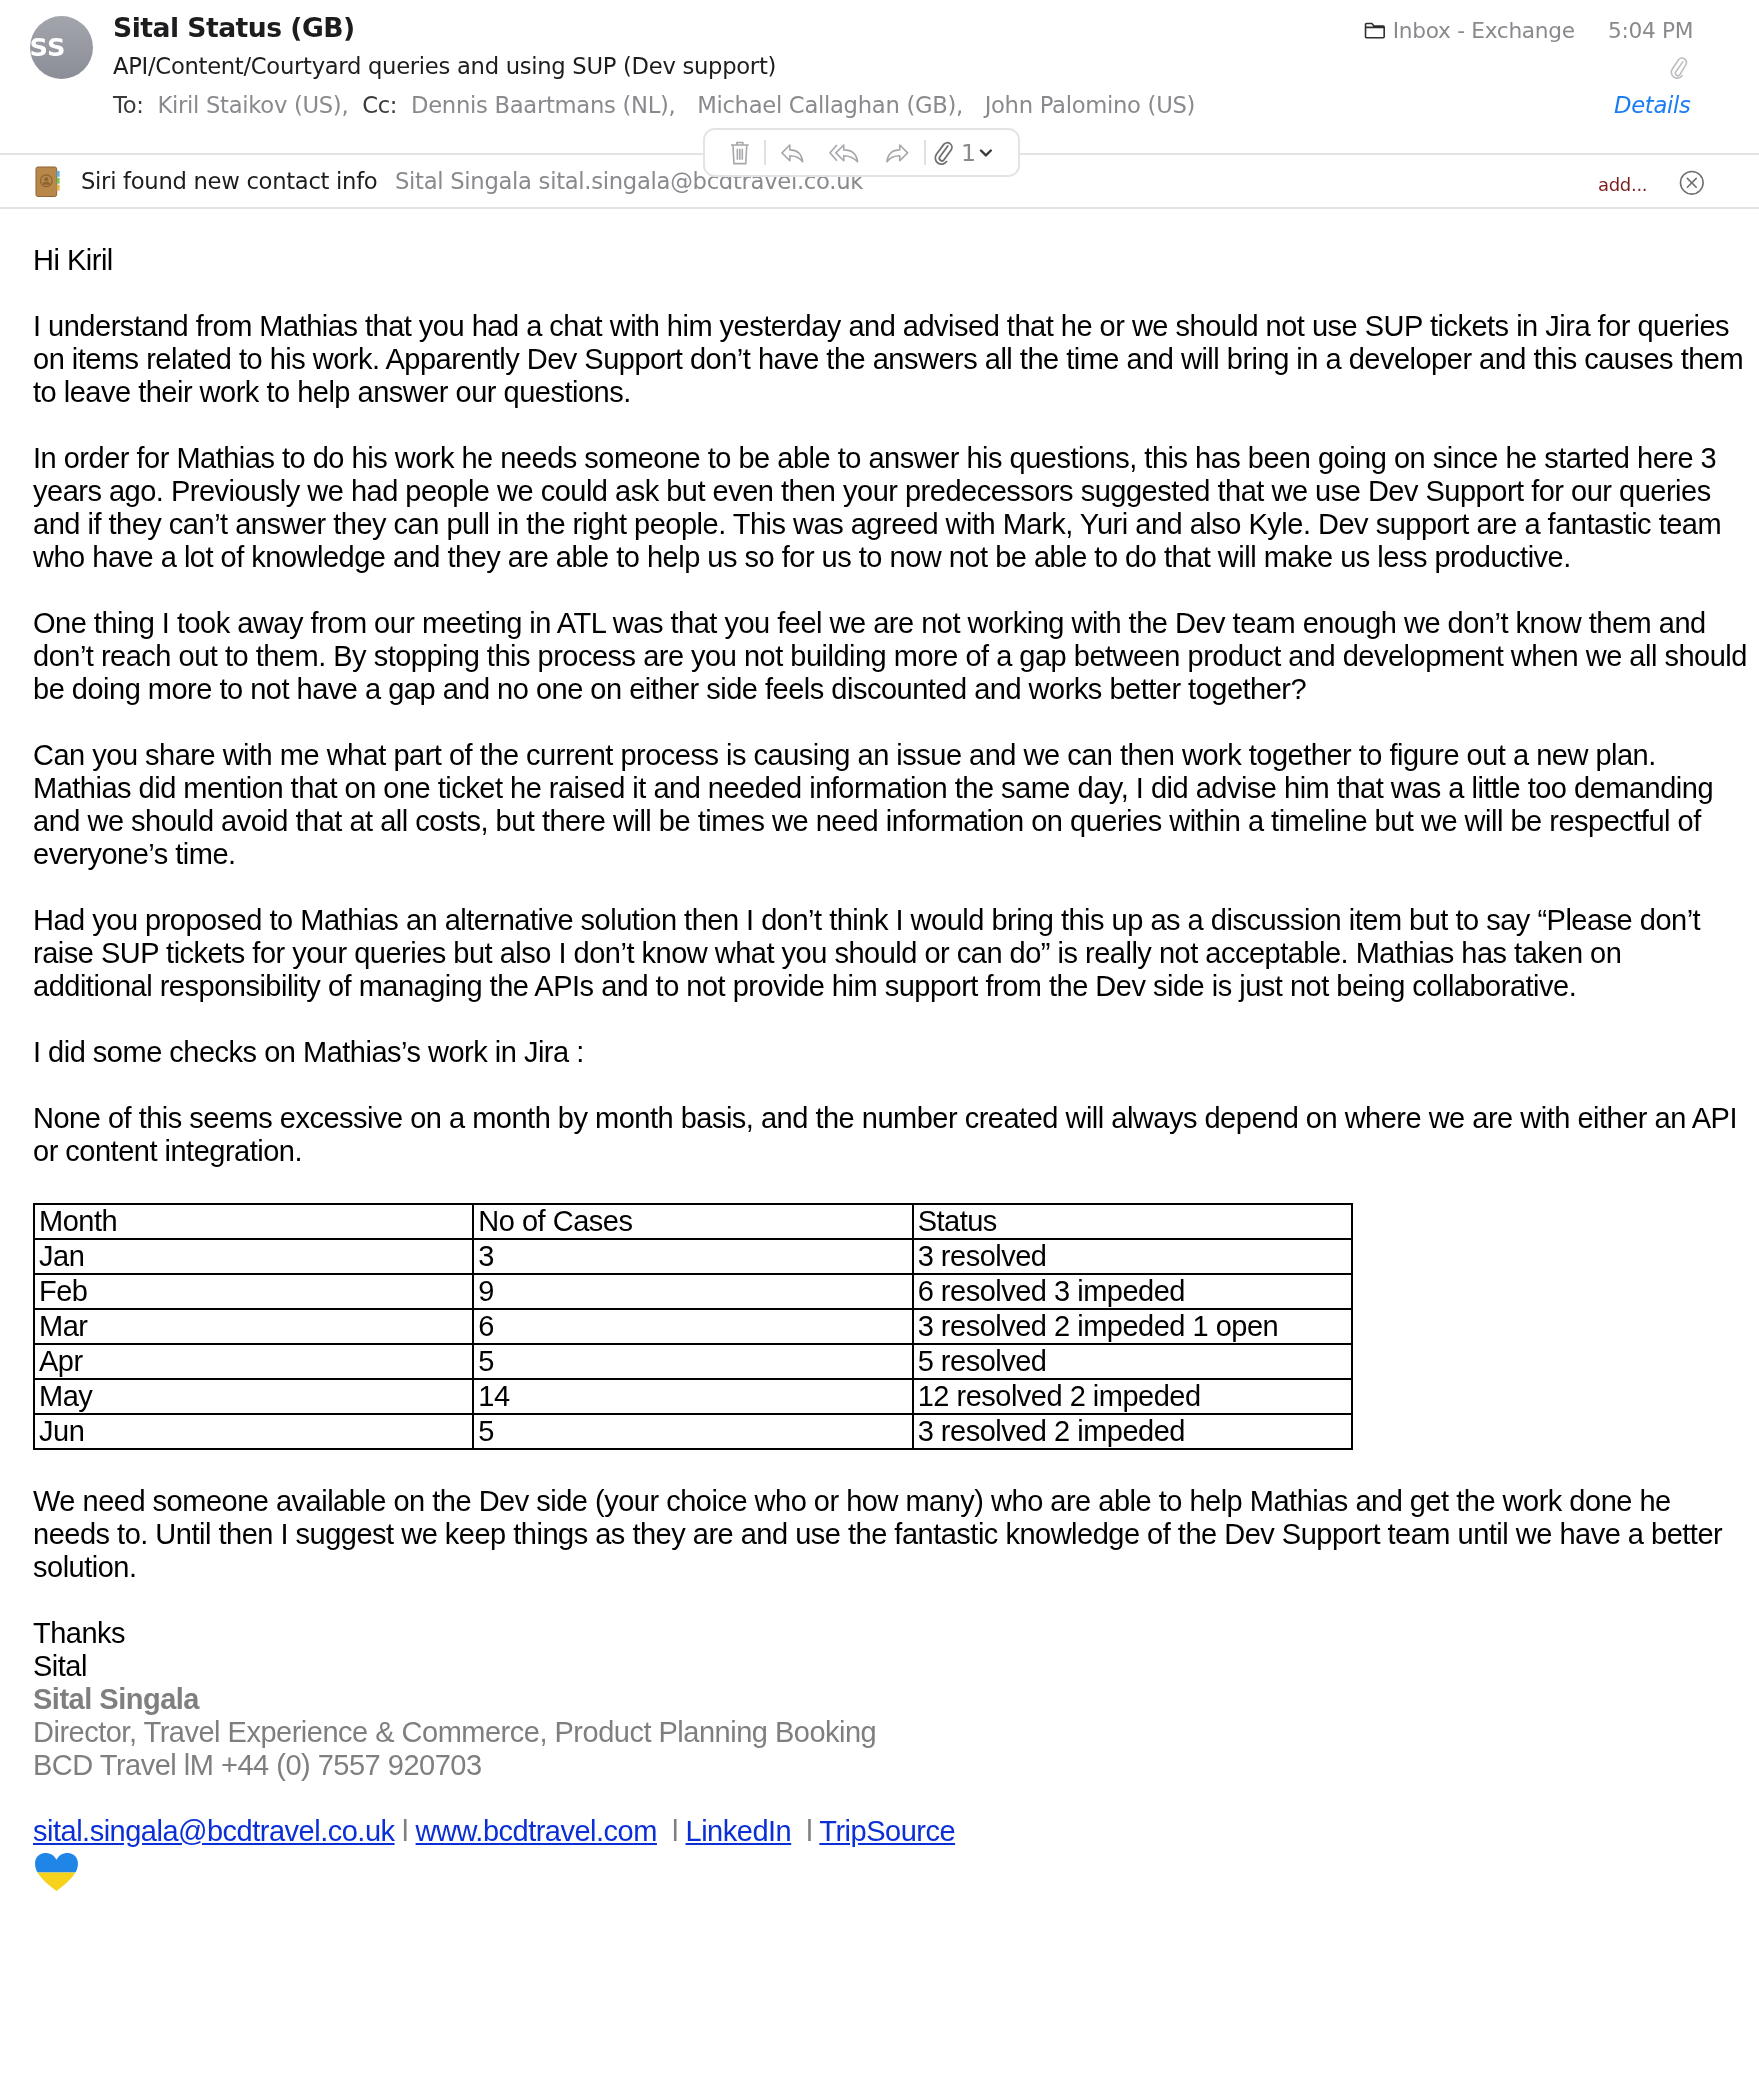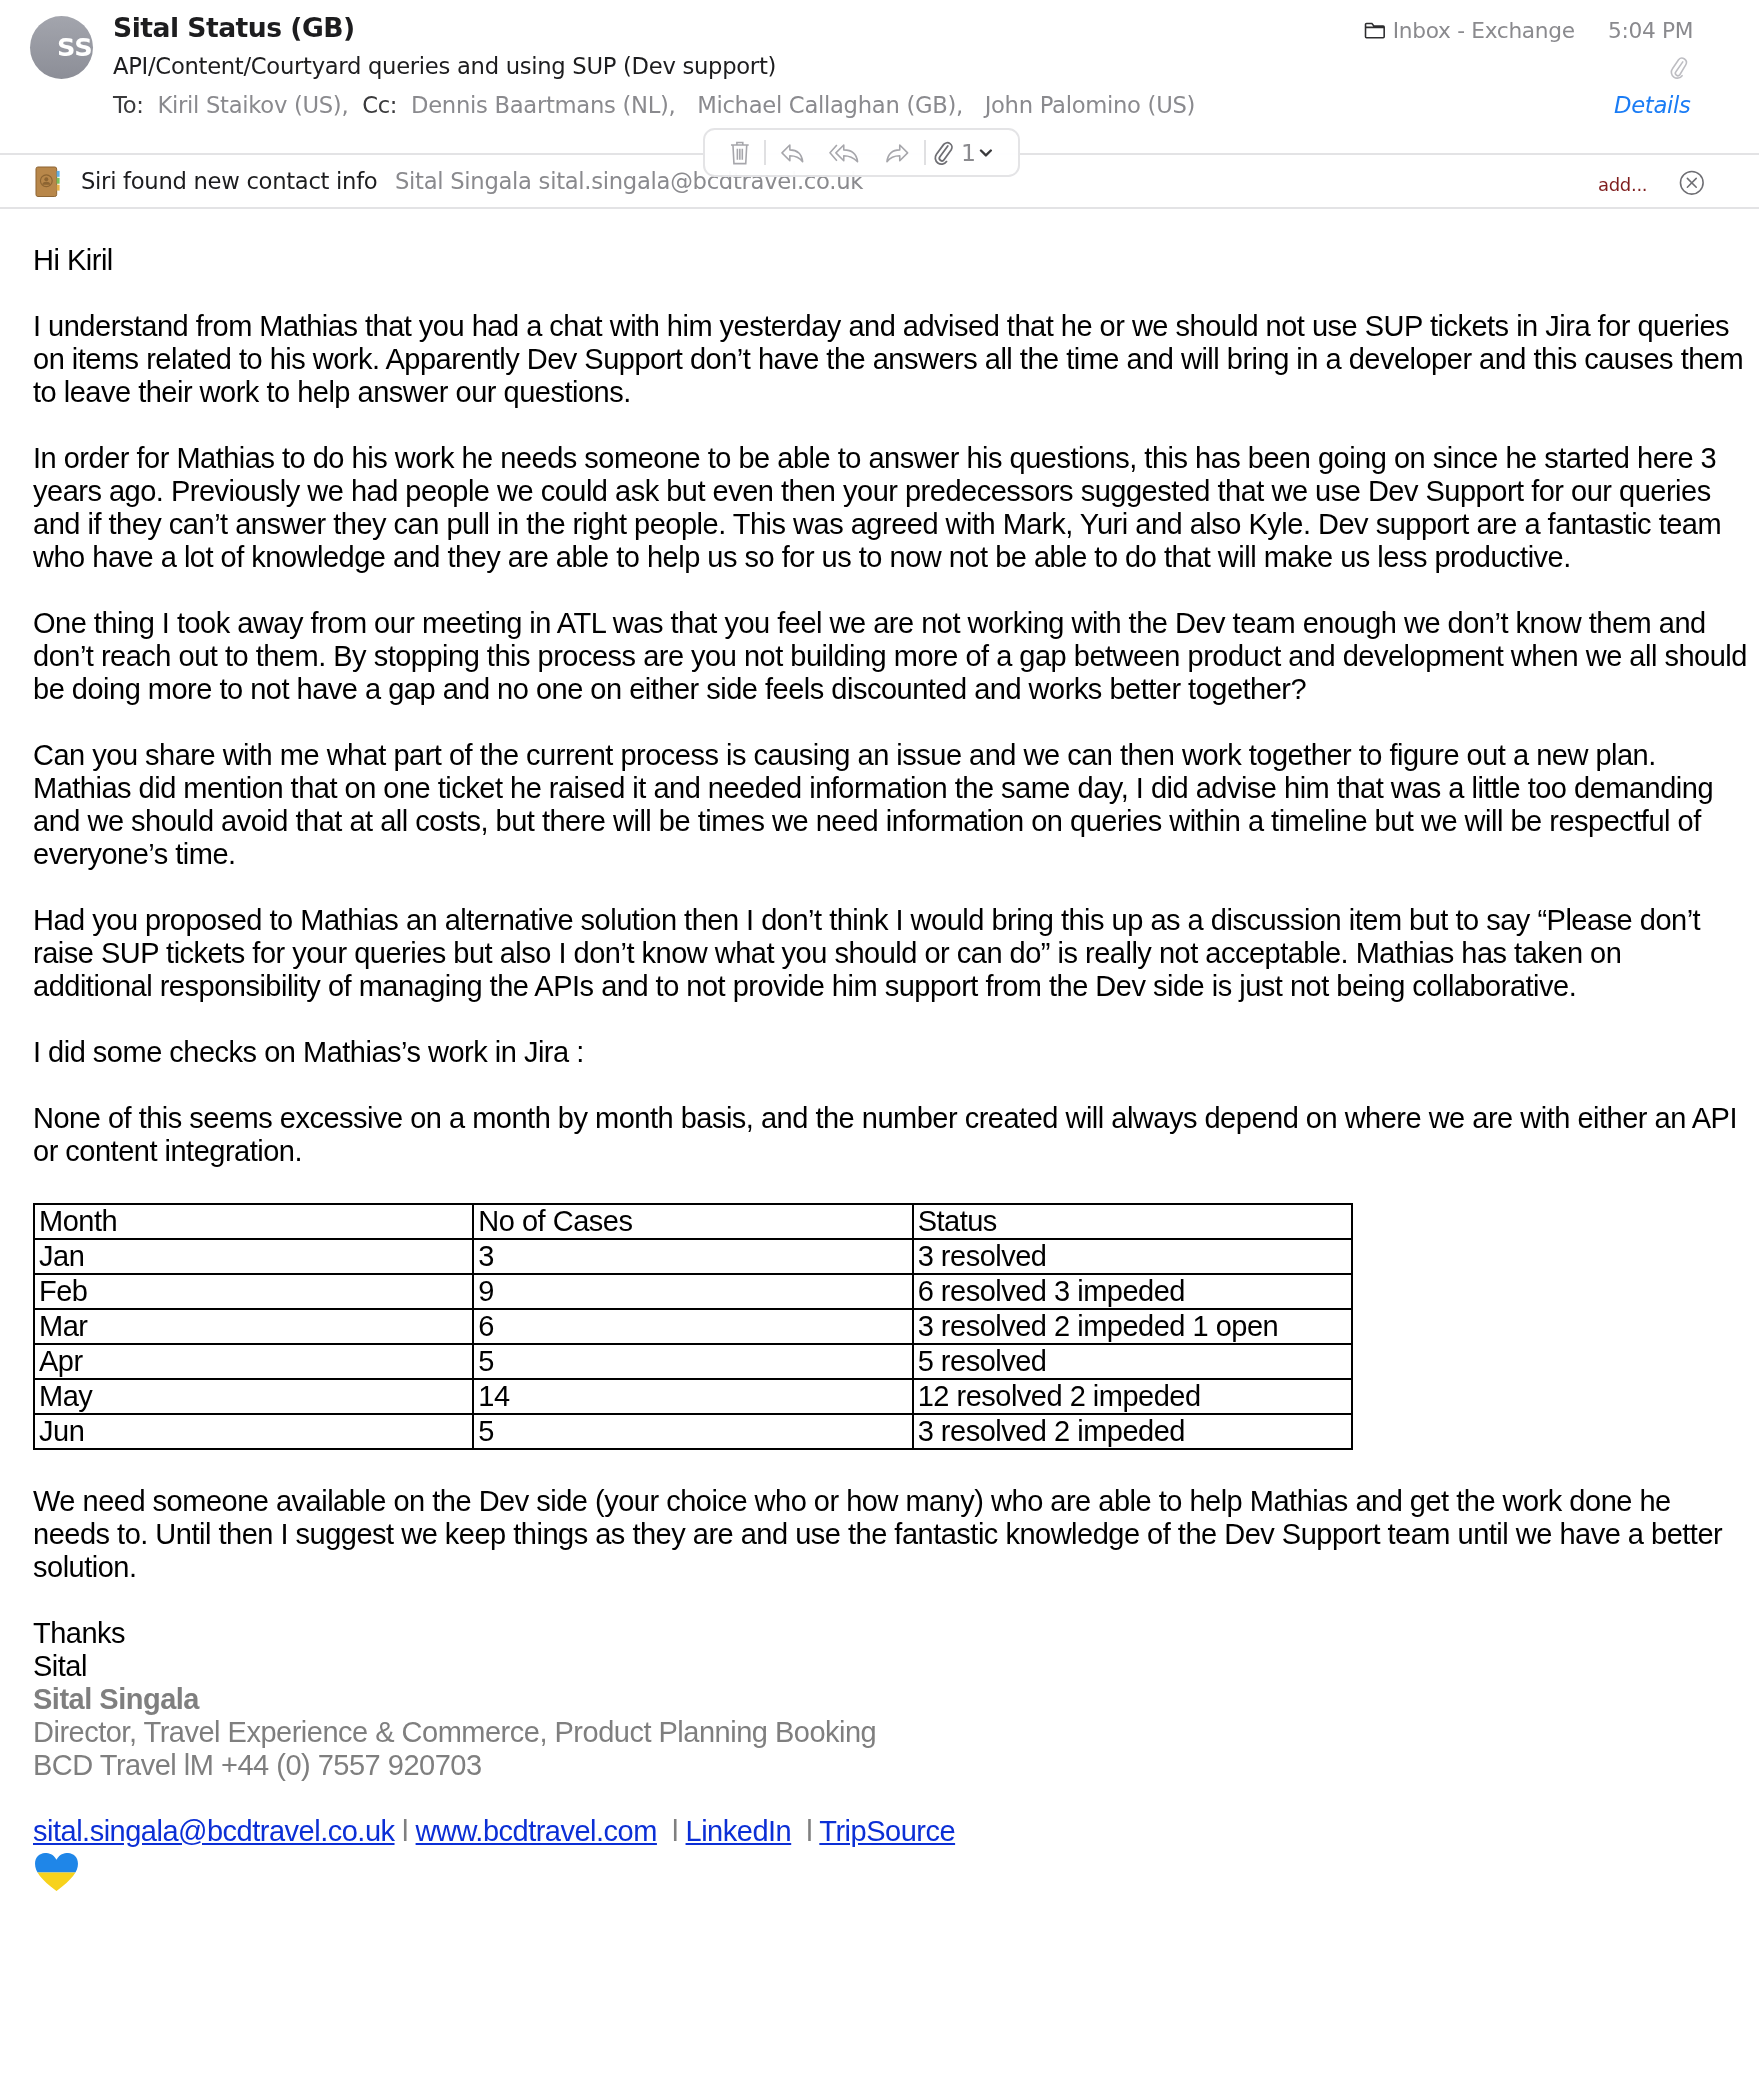--- a/index.html
+++ b/index.html
@@ -5,21 +5,21 @@
   * { box-sizing: border-box; margin: 0; padding: 0; }
   html, body { width: 1759px; height: 2094px; background: #ffffff; overflow: hidden; }
   body { position: relative; font-family: "Liberation Sans", sans-serif; color: #000; }
 
   
   .header { position: absolute; left: 0; top: 0; width: 1759px; height: 154px; }
   .avatar {
     position: absolute; left: 29.6px; top: 15.8px; width: 63px; height: 63px; border-radius: 50%;
     background: linear-gradient(180deg, #a3a5ad 0%, #8c8e97 100%);
     color: #fff; font-family: "DejaVu Sans", sans-serif; font-weight: bold; font-size: 25.6px;
-    display: flex; align-items: center; justify-content: flex-end; letter-spacing: 0px;
+    display: flex; align-items: center; justify-content: flex-start; letter-spacing: 0px;
   }
   .sender { position: absolute; left: 113px; top: 11.8px; font-size: 26.6px; font-weight: bold; color: #1d1d1f; font-family: "DejaVu Sans", sans-serif; letter-spacing: -0.5px; }
   .subject { position: absolute; left: 113px; top: 53px; font-size: 22.7px; color: #1d1d1f; font-family: "DejaVu Sans", sans-serif; letter-spacing: -0.3px; }
   .recipients { position: absolute; left: 113px; top: 92px; font-size: 22.7px; font-family: "DejaVu Sans", sans-serif; letter-spacing: -0.3px; white-space: nowrap; }
   .recipients .lbl { color: #3a3a3c; }
   .recipients .name { color: #8a8a8e; }
   .recipients .gap { display: inline-block; width: 13.8px; }
 
   .mailbox { position: absolute; left: 1364px; top: 17.7px; font-size: 21.7px; color: #8a8a8e; font-family: "DejaVu Sans", sans-serif; display: flex; align-items: center; gap: 7px; letter-spacing: -0.3px; }
   .folder-icon { width: 21.7px; height: 16.7px; position: relative; }

